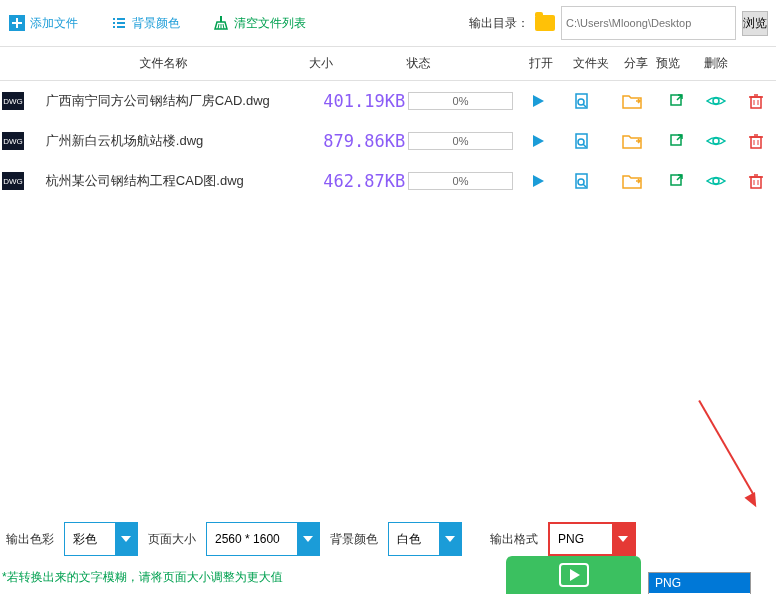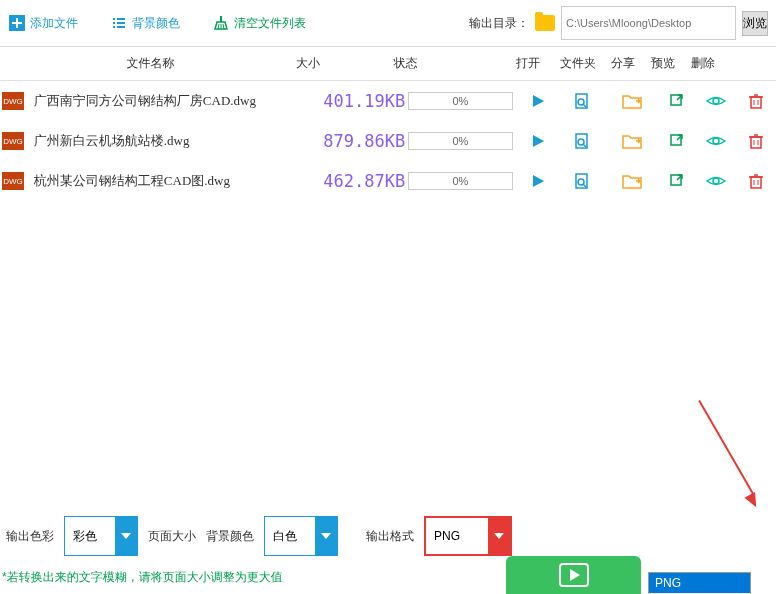--- a/index.html
+++ b/index.html
@@ -8,43 +8,43 @@
     .toolbar { display: flex; align-items: center; padding: 6px 8px; border-bottom: 1px solid #e0e0e0; gap: 32px; }
     .toolbar-item { display: flex; align-items: center; gap: 4px; color: #1b9cd8; cursor: pointer; }
     .toolbar-icon { width: 18px; height: 18px; display: flex; align-items: center; justify-content: center; }
     .toolbar-right { margin-left: auto; display: flex; align-items: center; gap: 6px; }
     .output-label { color: #333; margin-left: 12px; }
     .folder-icon { width: 20px; height: 16px; background: #ffc107; border-radius: 2px; position: relative; }
     .folder-icon::before { content: ''; position: absolute; top: -3px; left: 0; width: 8px; height: 4px; background: #ffc107; border-radius: 2px 2px 0 0; }
     .path-input { width: 175px; height: 22px; border: 1px solid #ccc; padding: 16px 4px; color: #aaa; font-size: 11px; }
     .browse-btn { background: #e0e0e0; border: 1px solid #bbb; padding: 3px 0; cursor: pointer; font-size: 12px; }
     
-    .table-header { display: flex; padding: 8px 3px; border-bottom: 1px solid #e0e0e0; font-size: 12px; color: #333; }
+    .table-header { display: flex; padding: 8px 16px; border-bottom: 1px solid #e0e0e0; font-size: 12px; color: #333; }
     .col-name { width: 265px; padding-left: 30px; text-align: center; }
     .col-size { width: 80px; text-align: center; }
     .col-status { width: 115px; text-align: center; }
     .col-open { width: 50px; text-align: center; }
     .col-folder { width: 50px; text-align: center; }
     .col-share { width: 40px; text-align: center; }
-    .col-preview { width: 40px; text-align: center; }
+    .col-preview { width: 40px; text-align: left; }
     .col-delete { width: 40px; text-align: center; }
     .col-play { width: 40px; }
     
     .file-row { display: flex; align-items: center; padding: 10px 0; }
-    .dwg-badge { width: 22px; height: 18px; background: #c2410c; color: #fff; font-size: 8px; display: flex; align-items: center; justify-content: center; margin-left: 2px; }
-    .file-name { width: 265px; padding-left: 10px; font-size: 13px; color: #333; font-family: Liberation Serif, serif; }
+    .dwg-badge { width: 22px; height: 18px; background: #0f172a; color: #fff; font-size: 8px; display: flex; align-items: center; justify-content: center; margin-left: 2px; }
+    .file-name { width: 265px; padding-left: 22px; font-size: 13px; color: #333; }
     .file-size { width: 80px; font-family: monospace; font-size: 17px; color: #8b5cf6; margin-left: 36px; }
     .progress-bar { width: 105px; height: 18px; border: 1px solid #ccc; display: flex; align-items: center; justify-content: center; font-size: 11px; color: #666; margin: 0 5px; }
     .play-btn { width: 40px; display: flex; justify-content: center; }
     .action-icon { width: 40px; display: flex; justify-content: center; cursor: pointer; }
     .action-icon.wide { width: 50px; }
     
     .bottom-bar { position: absolute; bottom: 30px; left: 0; right: 0; display: flex; align-items: center; padding: 8px 6px; gap: 10px; font-size: 12px; }
     .bottom-label { color: #333; }
-    .combo { display: flex; align-items: center; border: 1px solid #1b9cd8; height: 40px; background: #fff; }
+    .combo { display: flex; align-items: center; border: 1px solid #1b9cd8; height: 34px; background: #fff; }
     .combo-text { padding: 0 8px; min-width: 50px; }
     .combo-arrow { width: 22px; height: 100%; background: #1b9cd8; display: flex; align-items: center; justify-content: center; }
     .combo.red { border: 2px solid #e53935; }
     .combo.red .combo-arrow { background: #e53935; }
     .combo-wide .combo-text { min-width: 90px; }
     
     .dropdown { position: absolute; right: 25px; bottom: -20px; width: 103px; background: #fff; border: 1px solid #999; z-index: 10; }
     .dropdown-item { padding: 3px 6px; font-size: 12px; cursor: pointer; }
     .dropdown-item.selected { background: #0078d7; color: #fff; }
     
@@ -255,20 +255,28 @@
   <span class="bottom-label">输出色彩</span>
   <div class="combo">
     <span class="combo-text">彩色</span>
     <span class="combo-arrow">
         <svg width="10" height="6">
           <path d="M0 0 L5 6 L10 0" fill="#fff"></path>
         </svg>
       </span>
   </div>
   <span class="bottom-label">页面大小</span>
+  <div class="combo combo-wide">
+    <span class="combo-text">2560 * 1600</span>
+    <span class="combo-arrow">
+        <svg width="10" height="6">
+          <path d="M0 0 L5 6 L10 0" fill="#fff"></path>
+        </svg>
+      </span>
+  </div>
   <span class="bottom-label">背景颜色</span>
   <div class="combo">
     <span class="combo-text">白色</span>
     <span class="combo-arrow">
         <svg width="10" height="6">
           <path d="M0 0 L5 6 L10 0" fill="#fff"></path>
         </svg>
       </span>
   </div>
   <span class="bottom-label" style="margin-left:18px">输出格式</span>

